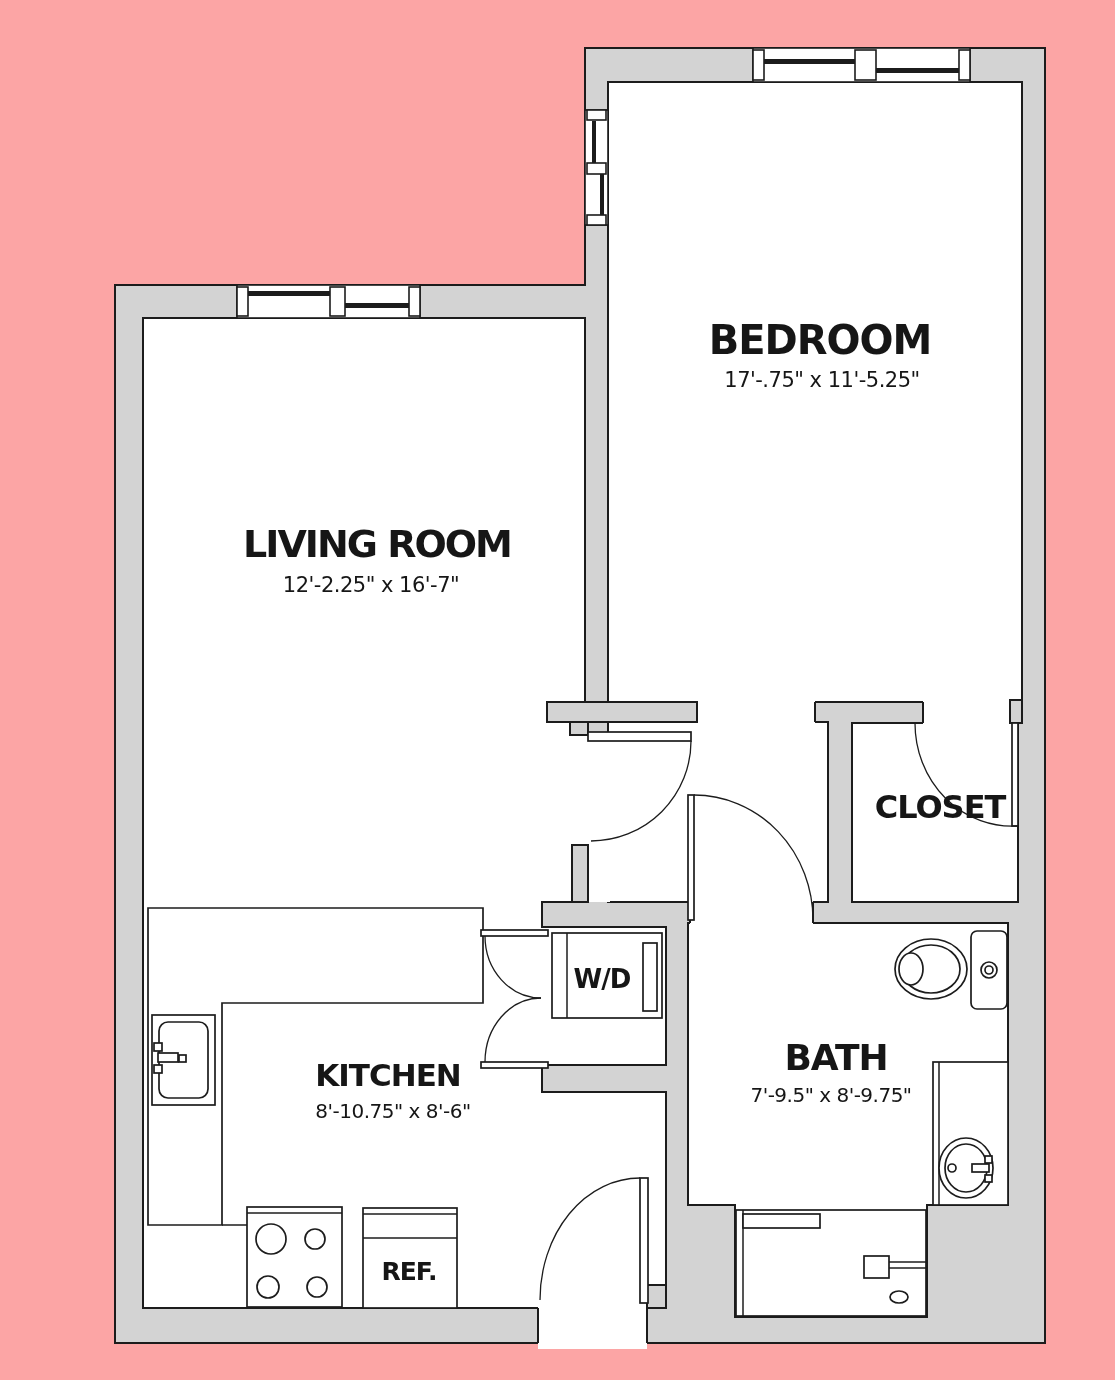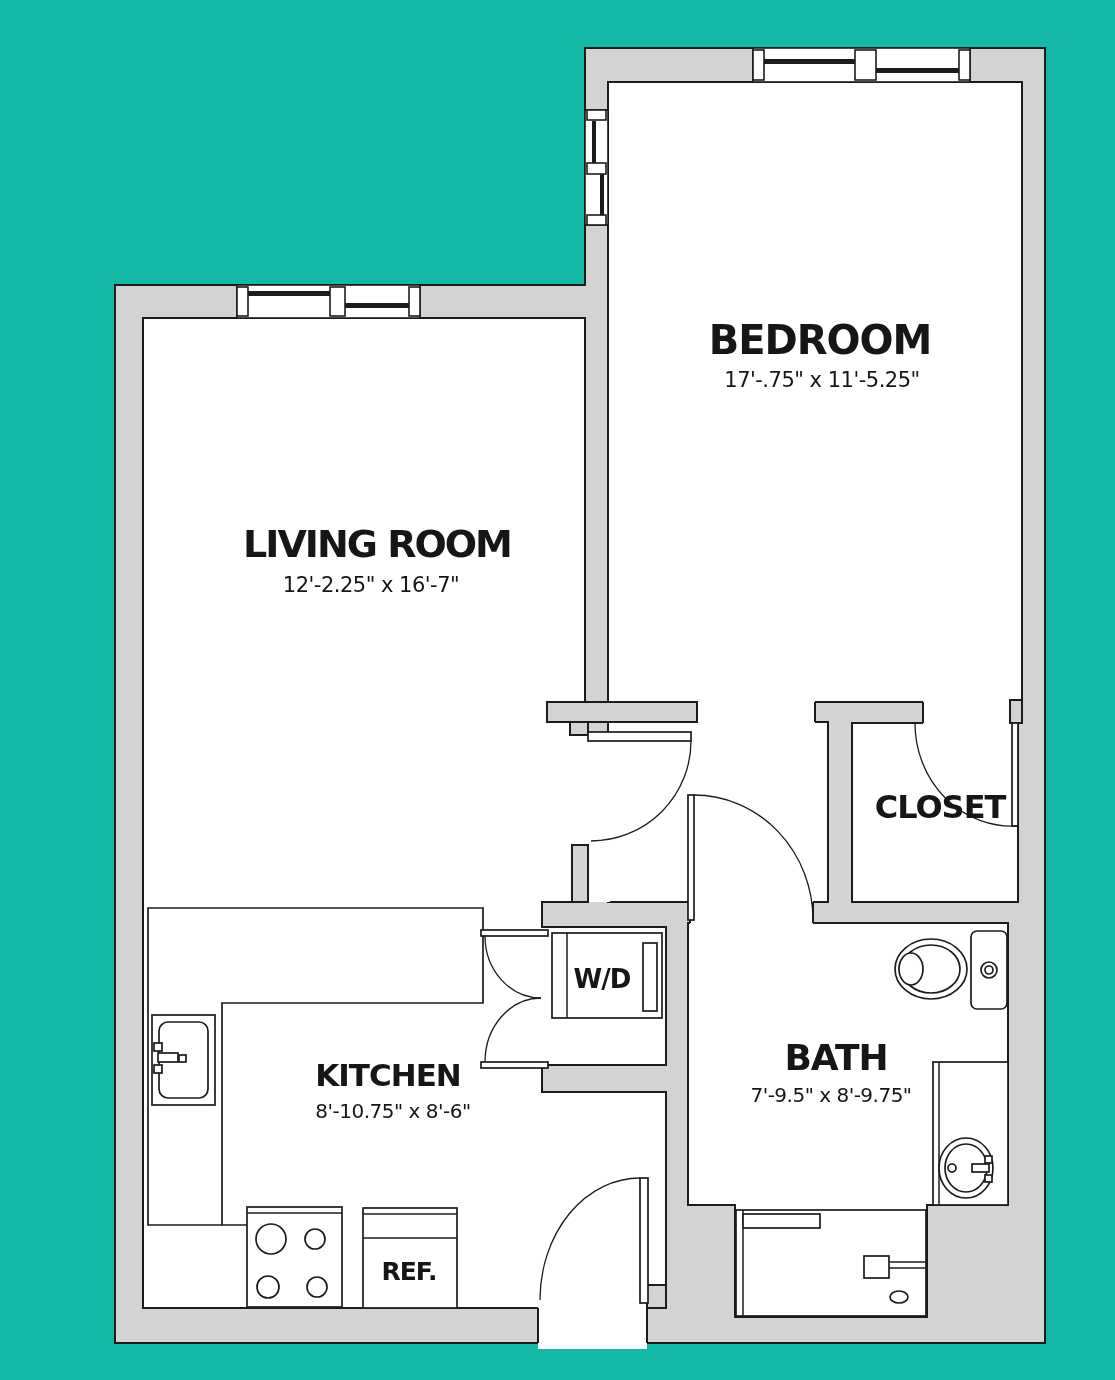--- a/index.html
+++ b/index.html
@@ -1,16 +1,16 @@
 <!DOCTYPE html>
 <html><head>
 <meta charset="utf-8">
 <style>
   html,body{margin:0;padding:0;background:#ffffff;}
-  .canvas{width:1115px;height:1380px;position:relative;background:#14b8a6;overflow:hidden;text-align:right;}
+  .canvas{width:1115px;height:1380px;position:relative;background:#fca5a5;overflow:hidden;text-align:right;}
   svg{display:block;}
   .wall{fill:#d3d3d3;stroke:#1c1c1c;stroke-width:2;}
   .floor{fill:#ffffff;stroke:#1c1c1c;stroke-width:2;}
   .bridge{fill:#ffffff;stroke:none;}
   .winframe{fill:#ffffff;stroke:#1c1c1c;stroke-width:1.6;}
   .winbar{fill:#1c1c1c;stroke:none;}
   .capline{stroke:#1c1c1c;stroke-width:2;fill:none;}
   .fix{fill:#ffffff;stroke:#1c1c1c;stroke-width:1.7;}
   .fixline{stroke:#1c1c1c;stroke-width:1.5;fill:none;}
   .arc{stroke:#1c1c1c;stroke-width:1.3;fill:none;}

